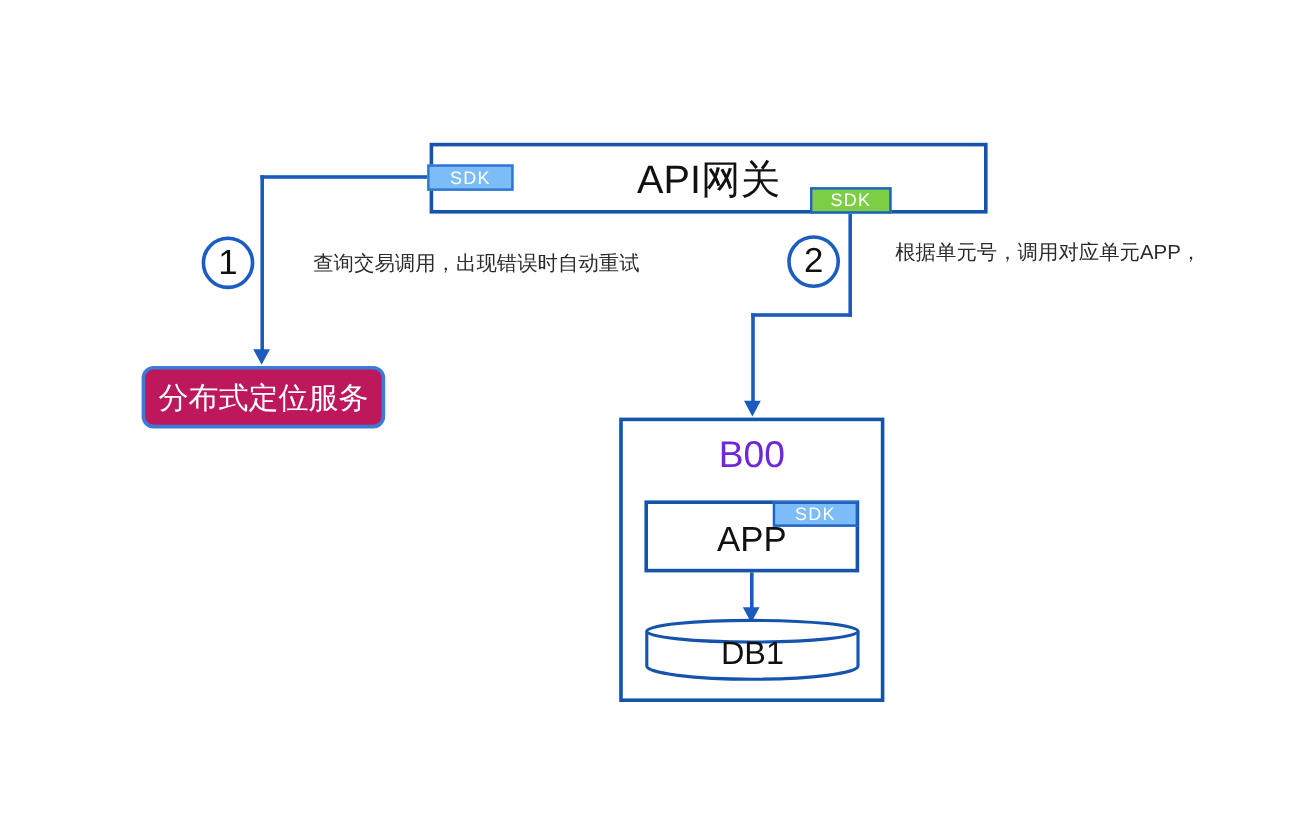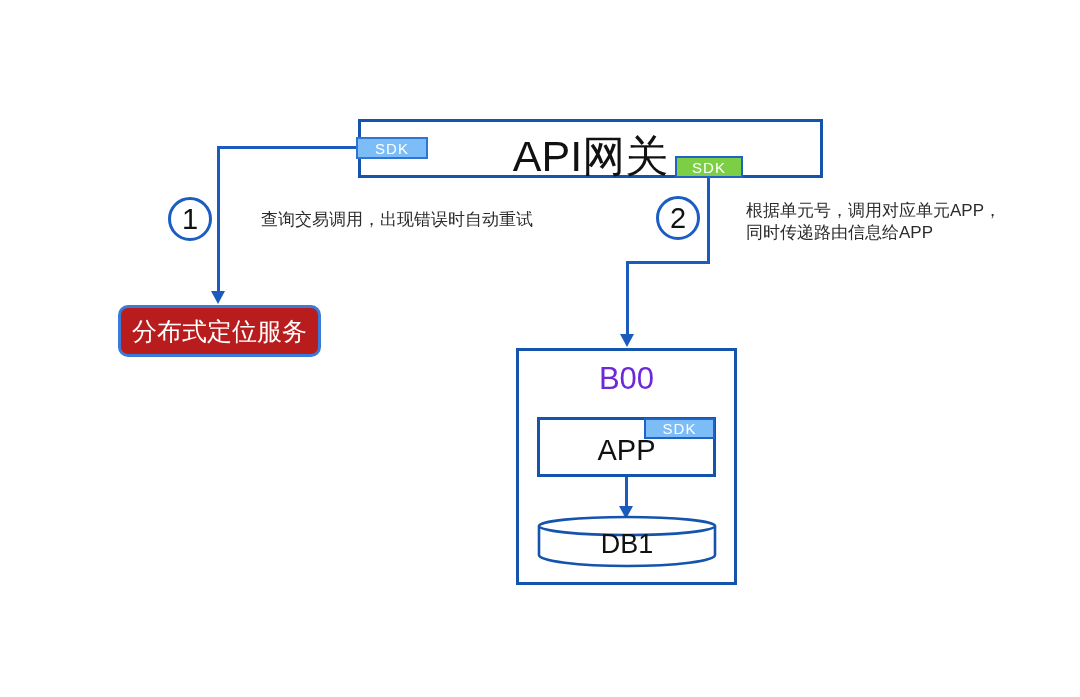--- a/index.html
+++ b/index.html
@@ -8,30 +8,30 @@
 
   .box{position:absolute;border:3px solid #1454ad;background:#ffffff;box-sizing:border-box;}
   .line{position:absolute;background:#1a5bbd;}
   .arrowhead{position:absolute;width:0;height:0;border-left:7px solid transparent;border-right:7px solid transparent;border-top:13px solid #1a5bbd;}
 
   .badge{position:absolute;box-sizing:border-box;display:flex;align-items:center;justify-content:center;
          color:#ffffff;font-size:15px;letter-spacing:1px;z-index:5;}
   .badge-blue{background:#7cbdf7;border:2px solid #2e75d6;}
   .badge-green{background:#7ccf44;border:2px solid #1f63c6;}
 
-  .gw-title{position:absolute;left:0;right:0;top:6px;text-align:center;font-size:43px;color:#111111;}
+  .gw-title{position:absolute;left:0;right:0;top:6px;text-align:center;font-size:33px;color:#111111;}
 
   .num-circle{position:absolute;width:44px;height:44px;border:3px solid #1c5dc2;border-radius:50%;
               box-sizing:border-box;display:flex;align-items:center;justify-content:center;
               font-size:29px;color:#111111;background:#ffffff;z-index:4;}
 
   .note{position:absolute;font-size:17px;color:#2b2b2b;line-height:22px;white-space:nowrap;margin-left:28px;}
 
   .service-box{position:absolute;left:118px;top:305px;width:203px;height:52px;border-radius:10px;
-               background:#b91c1c;border:3px solid #3a7bd9;box-sizing:border-box;
+               background:#be185d;border:3px solid #3a7bd9;box-sizing:border-box;
                display:flex;align-items:center;justify-content:center;color:#ffffff;font-size:25px;}
 
   .b00-title{position:absolute;left:0;right:0;top:10px;text-align:center;font-size:31px;color:#6d28d9;}
   .app-label{position:absolute;left:0;right:0;top:14px;text-align:center;font-size:29px;color:#111111;}
   .db-label{position:absolute;left:537px;top:529px;width:180px;text-align:center;font-size:27px;color:#111111;z-index:3;}
   .cyl{position:absolute;left:537px;top:515px;z-index:2;}
 </style>
 </head>
 <body>
 
@@ -53,21 +53,20 @@
   <div class="note" style="left:233px;top:209px;">查询交易调用，出现错误时自动重试</div>
 
   <div class="line" style="left:707px;top:178px;width:3px;height:86px;"></div>
   <div class="line" style="left:626px;top:261px;width:84px;height:3px;"></div>
   <div class="line" style="left:626px;top:261px;width:3px;height:80px;"></div>
   <div class="arrowhead" style="left:620px;top:334px;"></div>
 
   <div class="num-circle" style="left:656px;top:196px;">2</div>
   <div class="note" style="left:718px;top:200px;">
     <div>根据单元号，调用对应单元APP，</div>
-    <div>同时传递路由信息给APP</div>
   </div>
 
   <div class="service-box">分布式定位服务</div>
 
   <div class="box" style="left:516px;top:348px;width:221px;height:237px;">
     <div class="b00-title">B00</div>
   </div>
 
   <div class="box" style="left:537px;top:417px;width:179px;height:60px;padding-left:36px;">
     <div class="app-label">APP</div>

